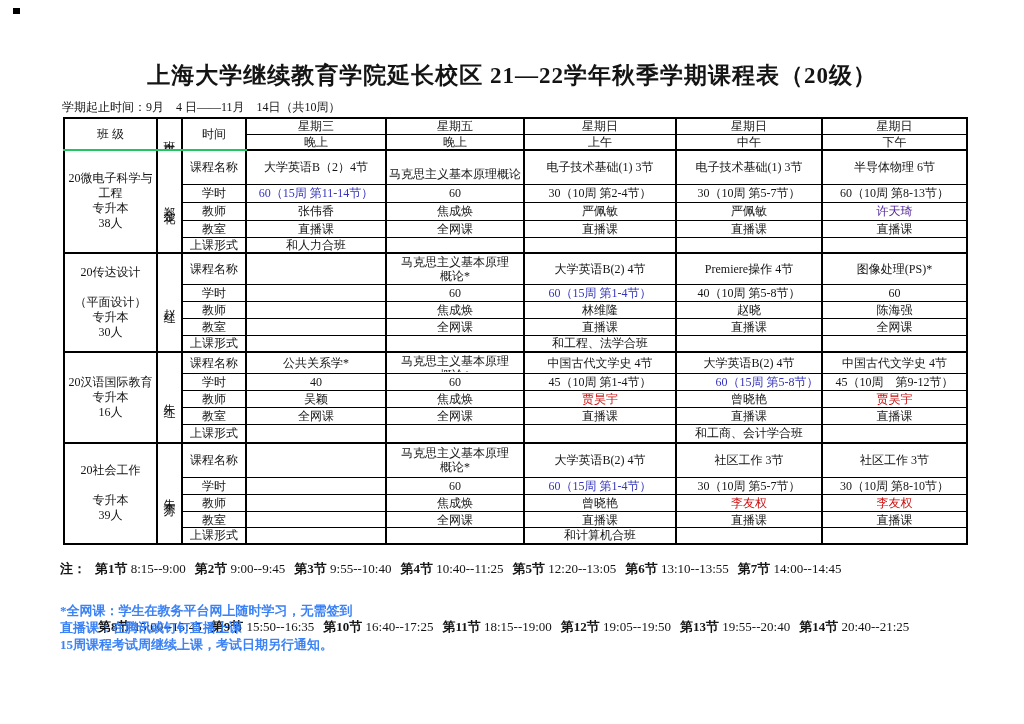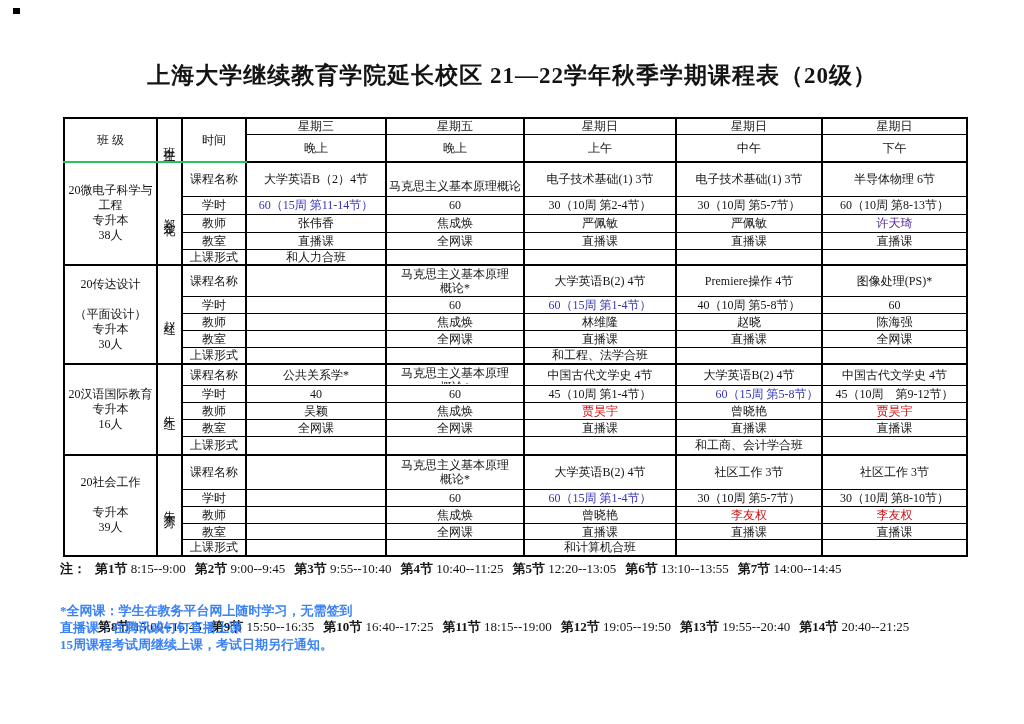--- a/index.html
+++ b/index.html
@@ -34,20 +34,21 @@
   .note-line.indent { margin-left:38px;margin-top:36px; }
   .notes-red { position:absolute; left:60px; top:602px; font-size:13px;
                line-height:17px; font-weight:bold; }
 </style>
 </head>
 <body>
 
 <div class="page">
   <div class="corner-mark"></div>
   <div class="title">上海大学继续教育学院延长校区 21—22学年秋季学期课程表（20级）</div>
+  <div class="subtitle">学期起止时间：9月　4 日——11月　14日（共10周）</div>
   <table class="schedule" id="course-table">
       <colgroup>
         <col style="width: 93px;">
         <col style="width: 25px;">
         <col style="width: 64px;">
         <col style="width: 140px;">
         <col style="width: 123px;">
         <col style="width: 152px;">
         <col style="width: 146px;">
         <col style="width: 145px;">
@@ -58,21 +59,21 @@
           <th class="corner" rowspan="2">
             <div class="vert">班主任</div>
           </th>
           <th class="corner" rowspan="2">时间</th>
           <th class="dayname">星期三</th>
           <th class="dayname">星期五</th>
           <th class="dayname">星期日</th>
           <th class="dayname">星期日</th>
           <th class="dayname">星期日</th>
         </tr>
-        <tr style="height: 28px;">
+        <tr style="height: 16px;">
           <th class="period">晚上</th>
           <th class="period">晚上</th>
           <th class="period">上午</th>
           <th class="period">中午</th>
           <th class="period">下午</th>
         </tr>
       </thead>
       <tbody>
         <tr class="block-start" style="height: 34px;">
           <td class="class-cell" rowspan="5">

